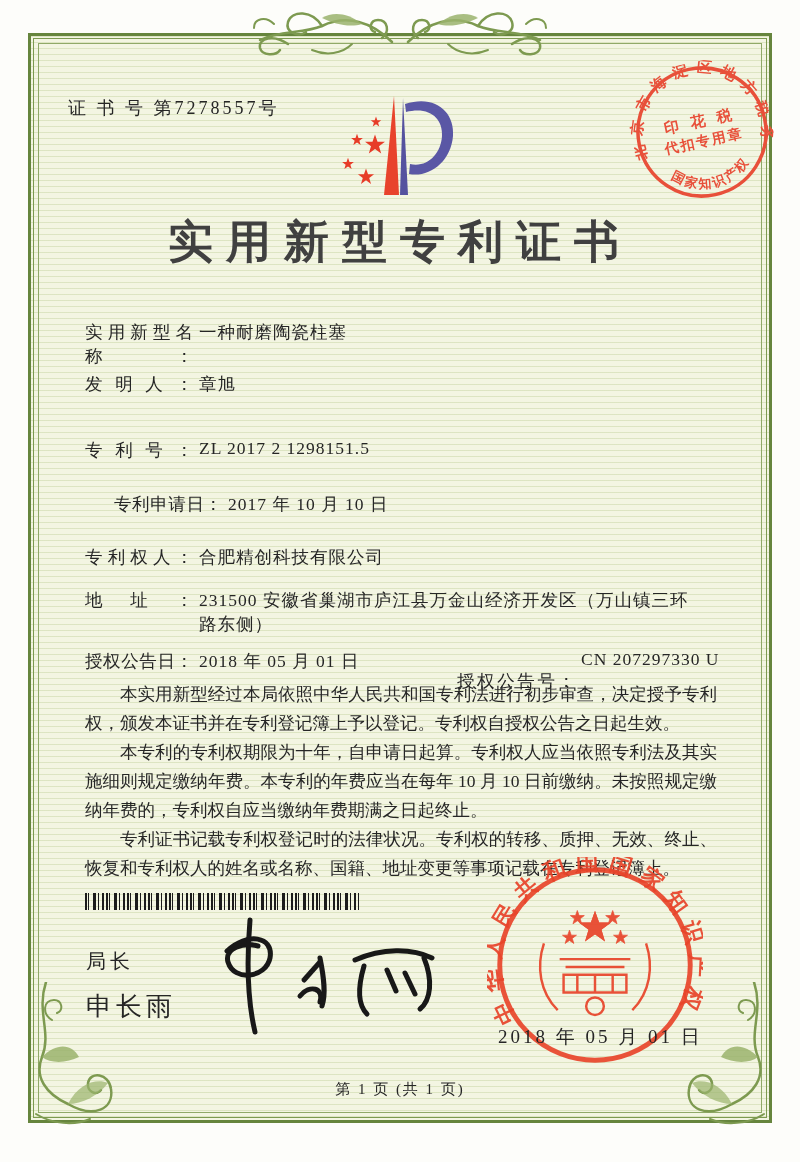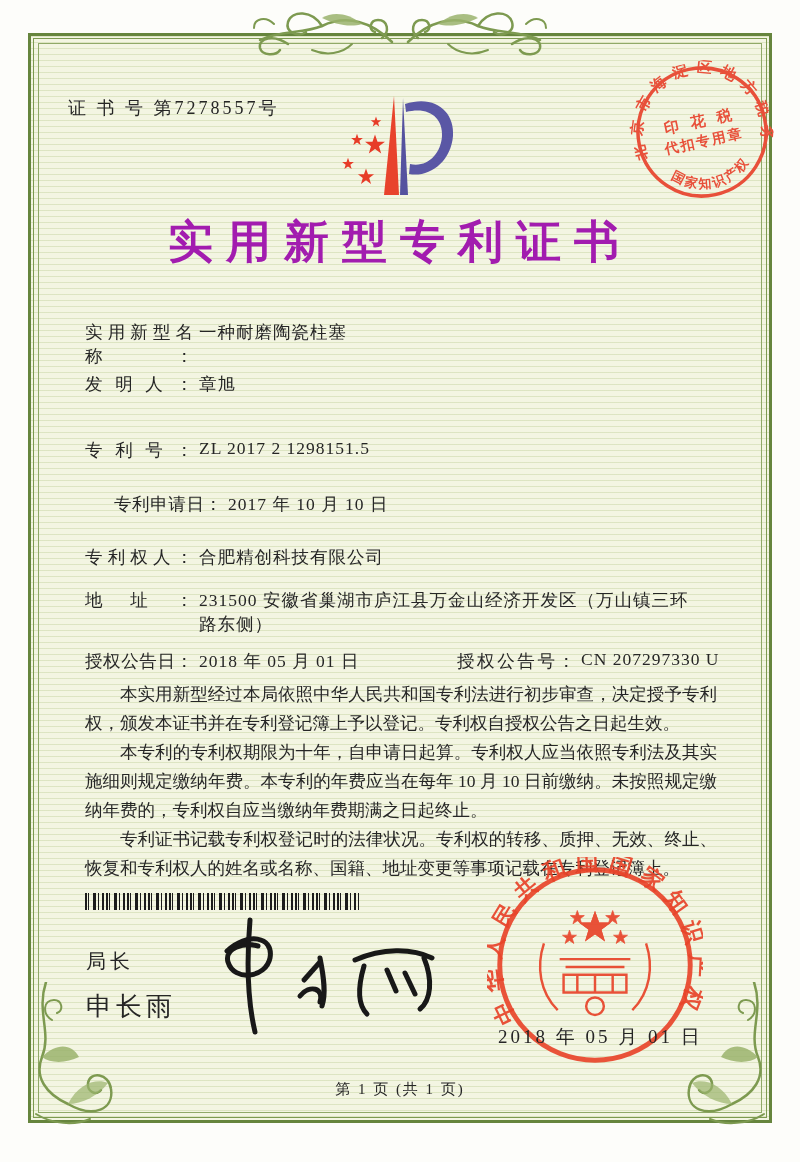--- a/index.html
+++ b/index.html
@@ -22,32 +22,32 @@
   .frame-line2{position:absolute;inset:2px;border:1px solid #7d9a50;}
   .frame-line3{position:absolute;inset:7px;border:1px solid #90a968;}
   svg{display:block;}
   .orn{position:absolute;pointer-events:none;}
   
   .cert-no{position:absolute;left:68px;top:96px;font-size:18px;letter-spacing:3px;}
   .logo{position:absolute;left:333px;top:78px;}
   .tax-stamp{position:absolute;left:632px;top:62px;transform:rotate(-12deg);}
   .title{
     position:absolute;left:0;right:0;top:212px;text-align:center;
-    font-size:45px;font-weight:600;letter-spacing:13px;color:#a21caf;
+    font-size:45px;font-weight:600;letter-spacing:13px;color:#404040;
   }
   
   .row{position:absolute;left:85px;width:632px;font-size:17.5px;letter-spacing:1px;}
   .flabel{
     display:inline-block;width:108px;vertical-align:top;
     text-align:justify;text-align-last:justify;letter-spacing:0;
   }
   .fvalue{display:inline-block;vertical-align:top;margin-left:6px;max-width:500px;}
   .row-addr .fvalue{width:505px;}
   .grant-right{position:absolute;left:372px;top:0;white-space:nowrap;}
-  .grant-right .flabel{width:118px;}
+  .grant-right .flabel{width:118px;margin-top:20px;}
   
   .body-text{
     position:absolute;left:85px;top:680px;width:632px;
     font-size:17.5px;line-height:29px;text-align:justify;
   }
   .body-text p{margin:0;text-indent:2em;}
   
   .barcode{
     position:absolute;left:85px;top:893px;width:274px;height:17px;
     background:repeating-linear-gradient(90deg,

